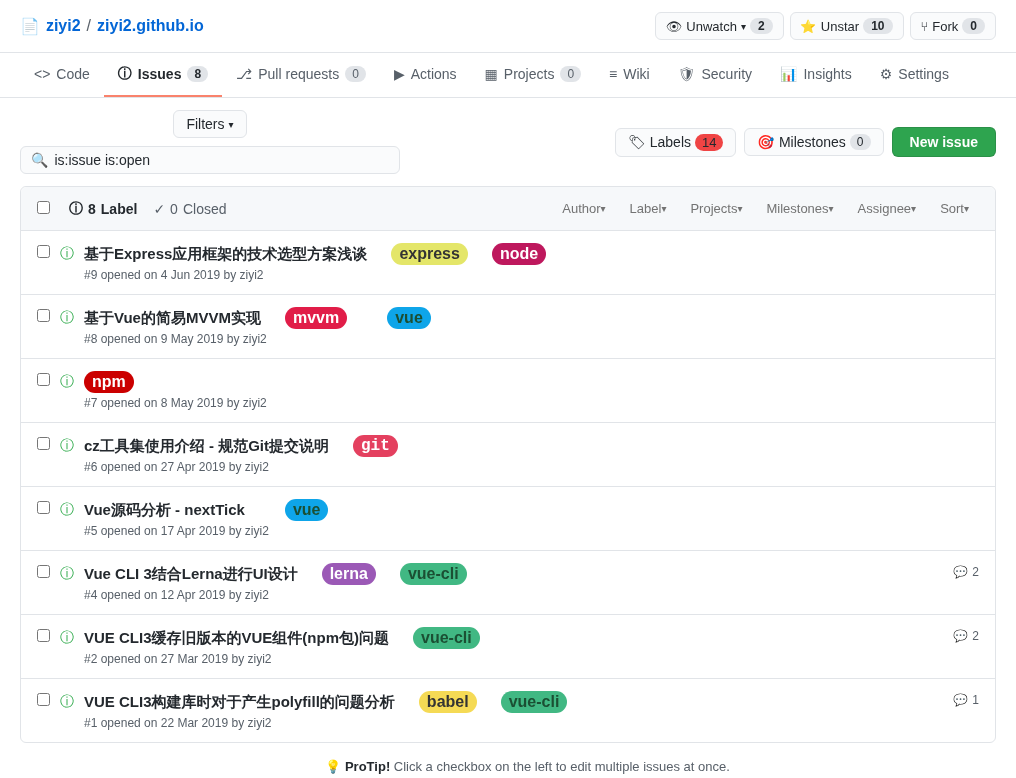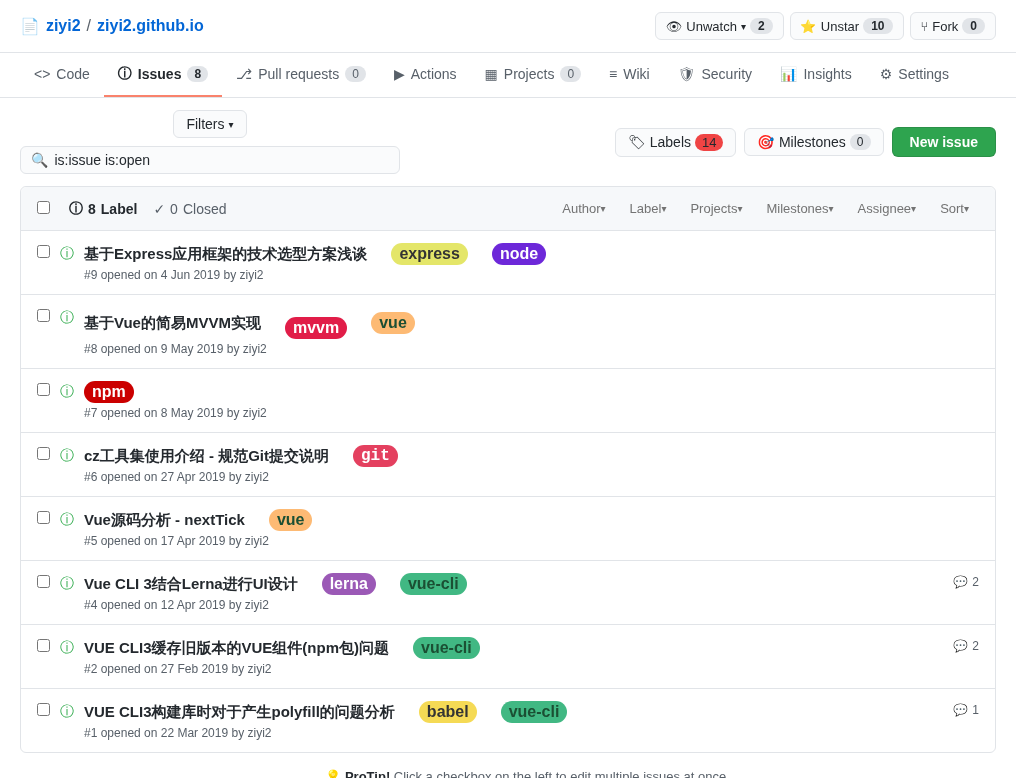--- a/index.html
+++ b/index.html
@@ -49,23 +49,23 @@
     .issue-icon { padding-top: 2px; color: #28a745; }
     .issue-content { flex: 1; }
     .issue-title-row { display: flex; align-items: center; gap: 24px; flex-wrap: wrap; }
     .issue-title { font-size: 15px; font-weight: 600; color: #24292e; text-decoration: none; }
     .issue-meta { font-size: 12px; color: #586069; margin-top: 3px; }
     .issue-comments { display: flex; align-items: center; gap: 4px; font-size: 12px; color: #586069; padding-top: 2px; cursor: pointer; }
 
     
     .label { display: inline-flex; align-items: center; padding: 2px 8px; border-radius: 12px; font-size: 16px; font-weight: 600; color: #fff; }
     .label-express { background: #e4e669; color: #333; }
-    .label-node { background: #6d28d9; }
-    .label-mvvm { background: #e11d48; margin-top: 10px; }
-    .label-vue { background: #fdba74; color: #1b4f33; }
+    .label-node { background: #be185d; }
+    .label-mvvm { background: #e11d48; }
+    .label-vue { background: #0ea5e9; color: #1b4f33; margin-left: 16px; }
     .label-npm { background: #cb0000; }
     .label-git { background: #e4405f; font-family: Liberation Mono, monospace; }
     .label-lerna { background: #9b59b6; }
     .label-vue-cli { background: #41b883; color: #1b4f33; }
     .label-babel { background: #f5da55; color: #333; }
 
     
     .protip { text-align: center; padding: 16px; color: #586069; font-size: 13px; margin-left: 39px; }
     .protip strong { color: #24292e; }
     .footer-brand { text-align: right; padding: 8px 20px 16px; color: #586069; font-size: 13px; }
@@ -309,21 +309,21 @@
       <div class="issue-row">
     <div class="issue-checkbox">
       <input type="checkbox" style="">
     </div>
     <div class="issue-icon">ⓘ</div>
     <div class="issue-content">
       <div class="issue-title-row">
         <a href="#" class="issue-title">VUE CLI3缓存旧版本的VUE组件(npm包)问题</a>
         <span class="label label-vue-cli">vue-cli</span>
       </div>
-      <div class="issue-meta">#2 opened on 27 Feb 2019 by ziyi2</div>
+      <div class="issue-meta">#2 opened on 27 Mar 2019 by ziyi2</div>
     </div>
     <div class="issue-comments">
         <span>💬</span>
         <span>2</span>
        </div>
   </div>
       <div class="issue-row">
     <div class="issue-checkbox">
       <input type="checkbox" style="">
     </div>

